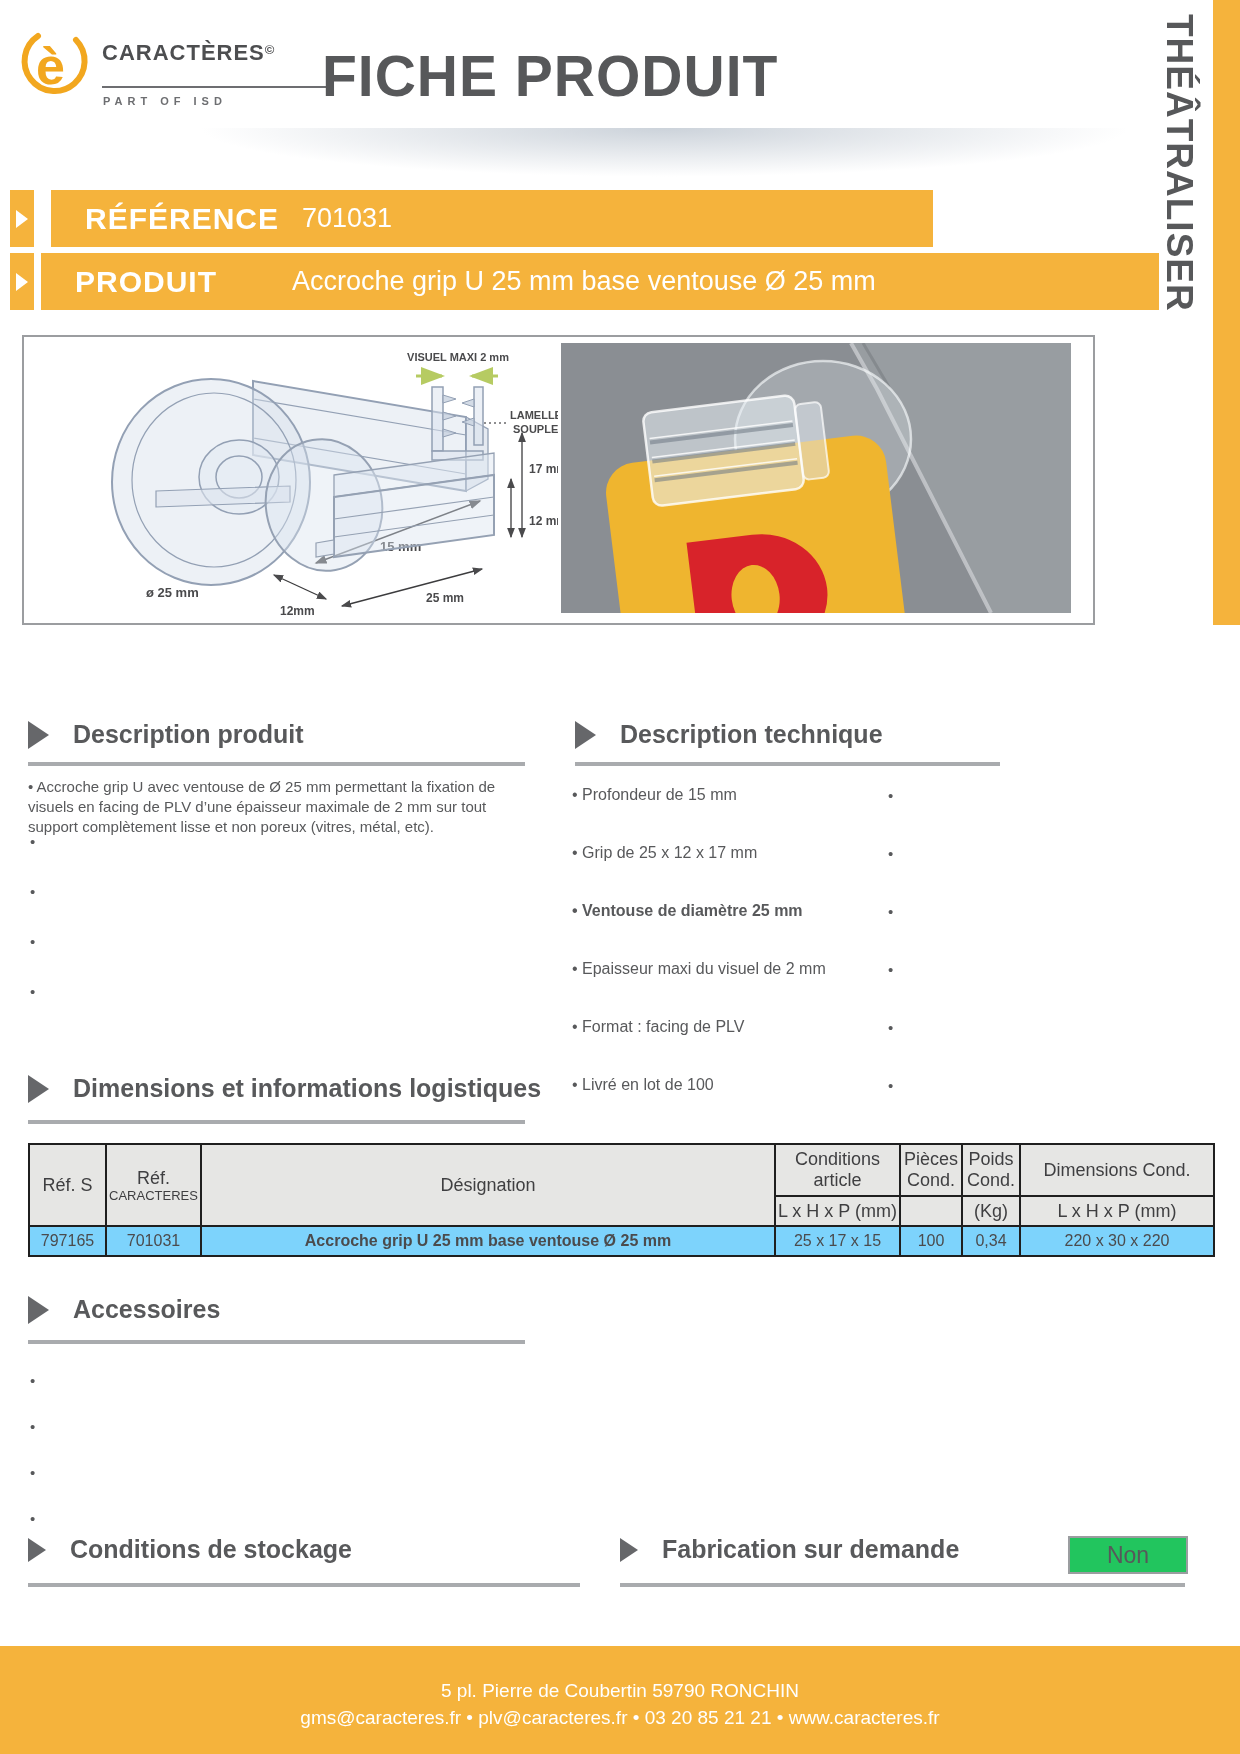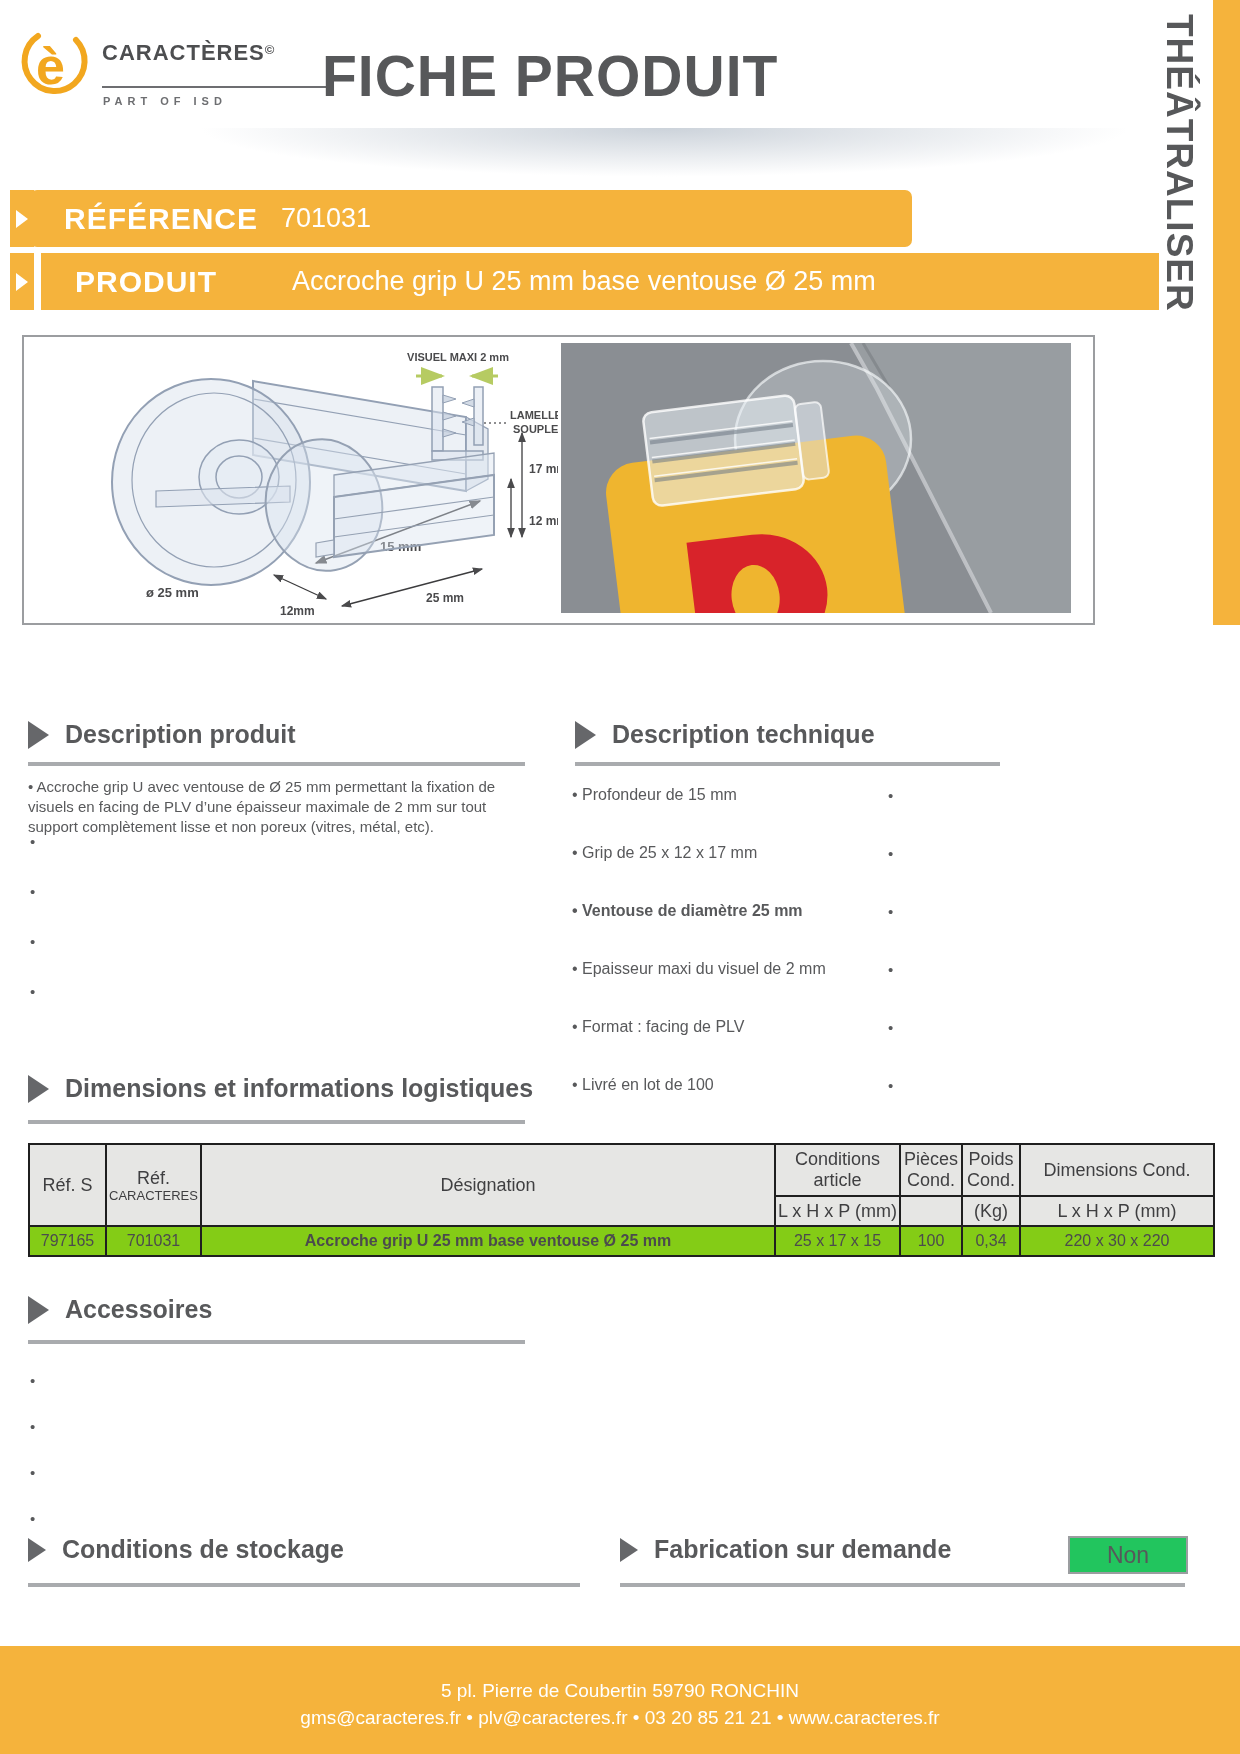--- a/index.html
+++ b/index.html
@@ -22,36 +22,36 @@
   .shadow-band{
     background:radial-gradient(ellipse 58% 120% at 52% 0%, rgba(148,162,178,0.48), rgba(255,255,255,0) 70%);
   }
   
   .banner-tab{width:24px;height:57px;background:#F5B33C;display:flex;align-items:center;justify-content:center;}
   .banner-bar{height:57px;background:#F5B33C;display:flex;align-items:center;color:#fff;}
   .banner-label{font-size:30px;font-weight:bold;letter-spacing:1px;width:217px;padding-left:34px;}
   .banner-value{font-size:27px;font-weight:500;}
   .tri-white{width:0;height:0;border-top:9px solid transparent;border-bottom:9px solid transparent;border-left:12px solid #ffffff;}
   
-  .sec-head{display:flex;align-items:center;gap:16px;}
+  .sec-head{display:flex;align-items:center;gap:24px;}
   .sec-title{font-size:25px;font-weight:bold;color:#58595B;}
   .tri-gray{width:0;height:0;border-top:14px solid transparent;border-bottom:14px solid transparent;border-left:21px solid #66676A;}
   .tri-gray.sm{border-top-width:12px;border-bottom-width:12px;border-left-width:18px;}
   .divider{height:4px;background:#A9ABAE;}
   .body-text{font-size:15px;line-height:1.34;color:#58595B;}
   .lone-bullet{font-size:15px;color:#58595B;}
   .tech-item{font-size:16px;color:#58595B;white-space:nowrap;}
   
   .panel{border:2px solid #9B9DA0;background:#fff;}
   svg text{fill:#4A4A4C;font-family:"Liberation Sans",sans-serif;font-weight:bold;}
   
   table.log{border-collapse:collapse;table-layout:fixed;}
   table.log th,table.log td{border:2px solid #1F1F1F;padding:0 2px;text-align:center;overflow:hidden;}
   table.log th{background:#E6E6E4;font-weight:normal;font-size:18px;color:#3F3F41;}
-  table.log td{font-size:16px;color:#4B4B4D;background:#84cc16;}
+  table.log td{font-size:16px;color:#4B4B4D;background:#7dd3fc;}
   .ref-sub{font-size:13px;line-height:1;}
   
   .non-box{border:2px solid #9B9DA0;display:flex;align-items:center;justify-content:center;
     font-size:23px;color:#57585A;background:#22c55e;}
   
   .footer{background:#F5B33C;color:#fff;text-align:center;}
   .footer div{font-size:19px;line-height:1.42;}
 </style>
 </head>
 <body>
@@ -71,21 +71,21 @@
 <div class="abs page-title" style="left:322px;top:48px;">FICHE PRODUIT</div>
 
 <div class="abs side-bar" style="left:1213px;top:0;width:27px;height:625px;"></div>
 <div class="abs side-word" style="left:1200px;top:14px;">THÉÂTRALISER</div>
 
 <div class="abs shadow-band" style="left:70px;top:128px;width:1143px;height:58px;"></div>
 
 <div class="abs banner-tab" style="left:10px;top:190px;">
   <div class="tri-white"></div>
 </div>
-<div class="abs banner-bar" style="left:30px;top:190px;width:882px;border-radius:7px;">
+<div class="abs banner-bar" style="left:51px;top:190px;width:882px;">
   <span class="banner-label">RÉFÉRENCE</span>
   <span class="banner-value">701031</span>
 </div>
 
 <div class="abs banner-tab" style="left:10px;top:253px;">
   <div class="tri-white"></div>
 </div>
 <div class="abs banner-bar" style="left:41px;top:253px;width:1118px;">
   <span class="banner-label">PRODUIT</span>
   <span class="banner-value">Accroche grip U 25 mm base ventouse Ø 25 mm</span>

